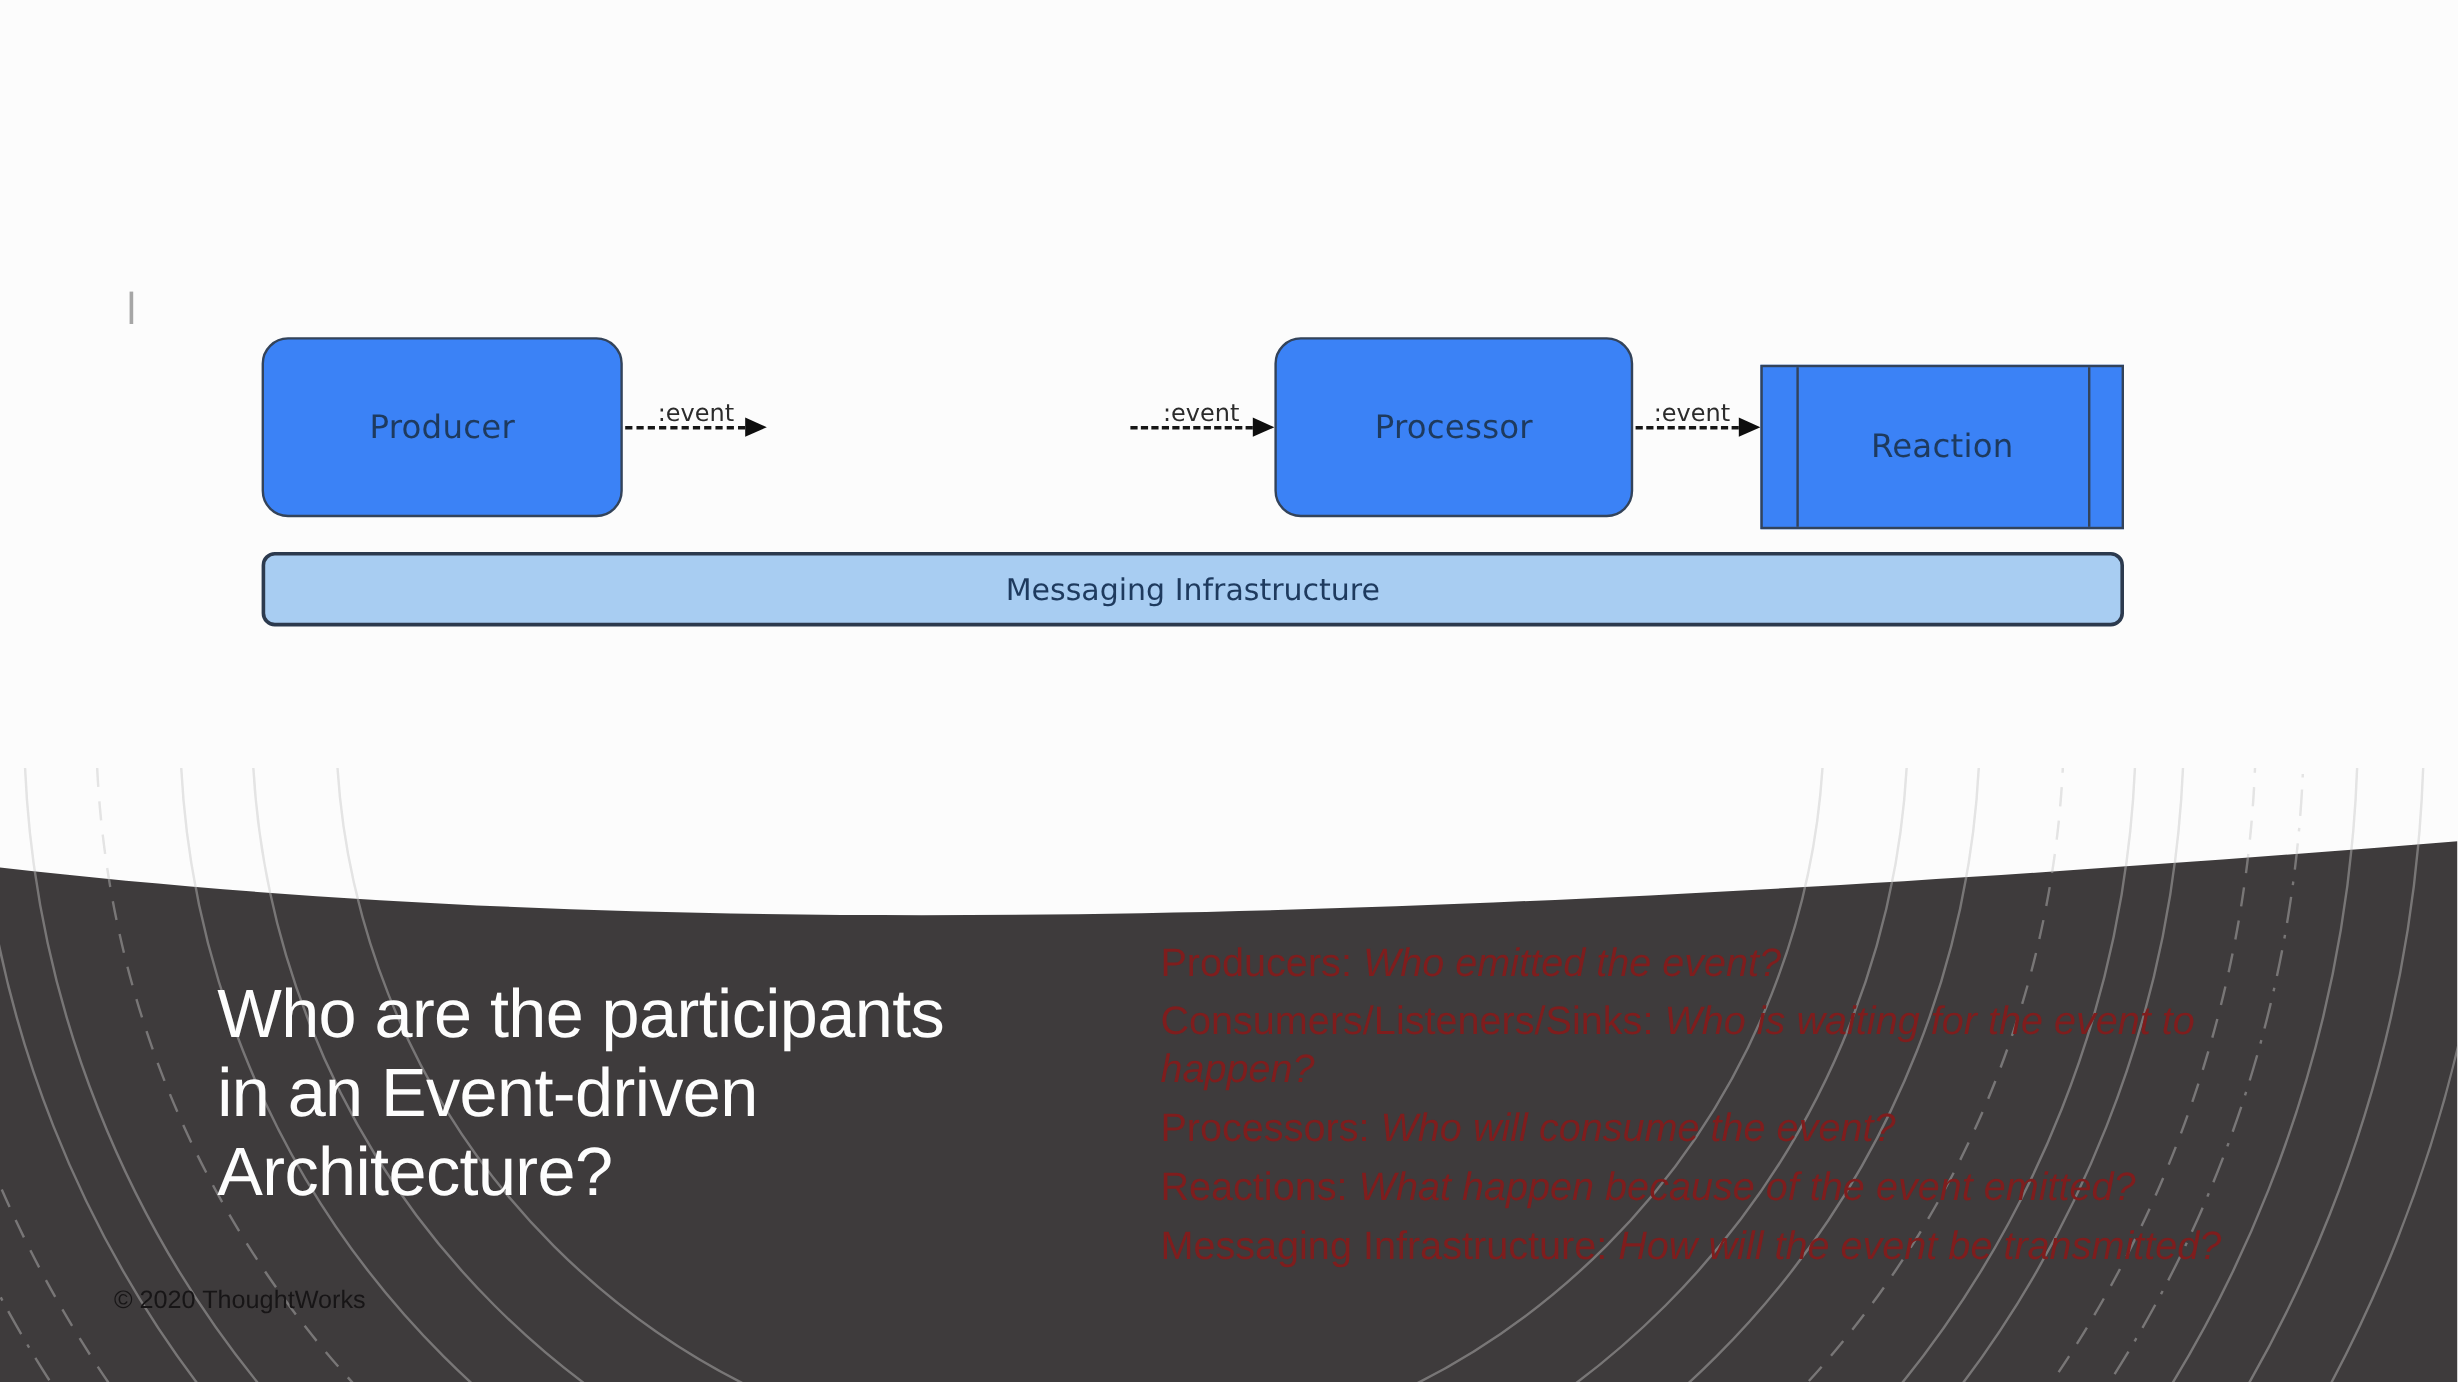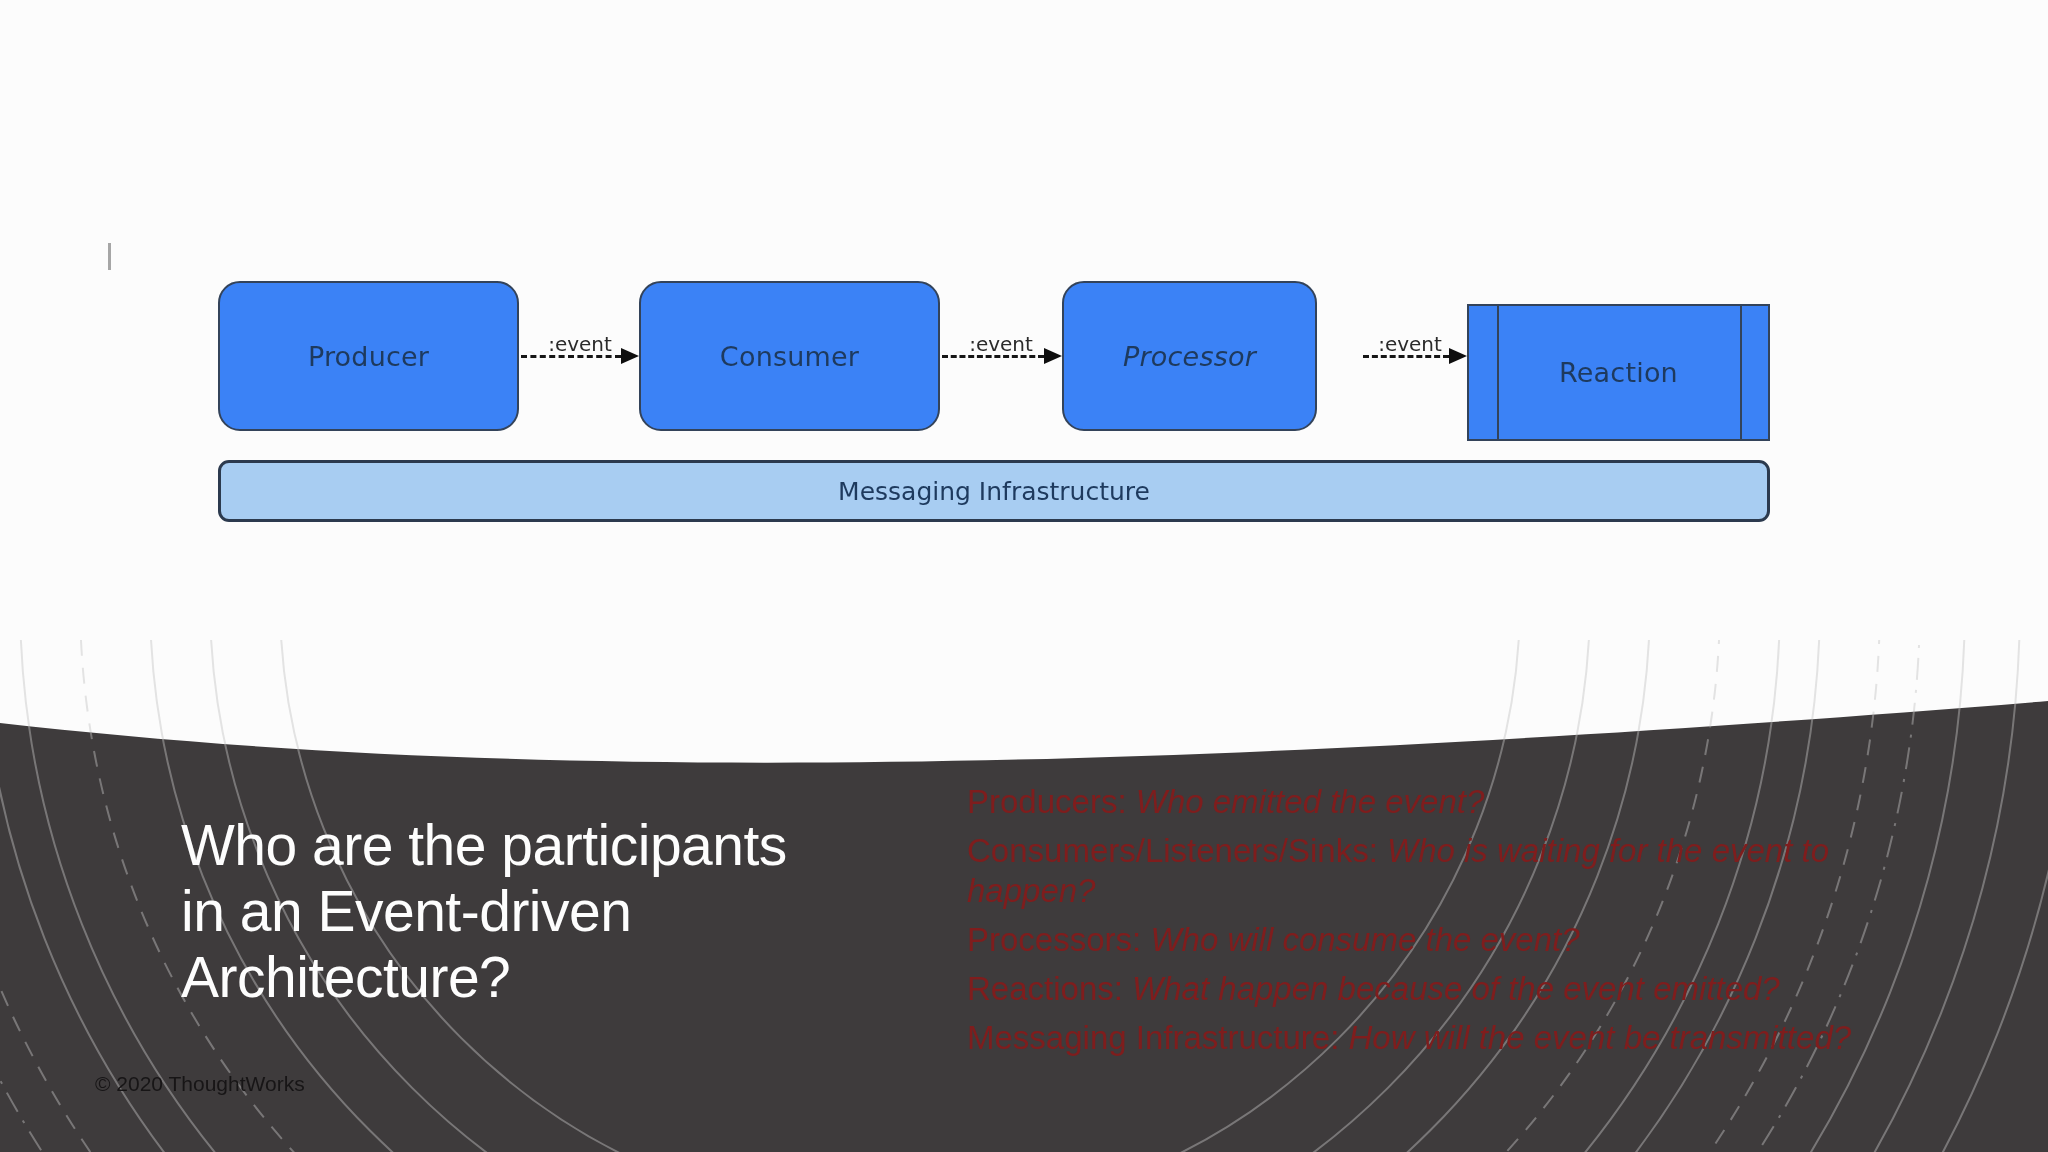--- a/index.html
+++ b/index.html
@@ -97,28 +97,25 @@
 
     <div class="cursor-mark"></div>
 
     <div class="node" style="left:218px;">
       <span>Producer</span>
     </div>
 
     <div class="edge" style="left:521px;width:100px;"></div>
     <div class="edge-label" style="left:505px;width:150px;">:event</div>
 
-    <div class="node" style="left:639px;">
-      <span>Consumer</span>
-    </div>
 
     <div class="edge" style="left:942px;width:102px;"></div>
     <div class="edge-label" style="left:926px;width:150px;">:event</div>
 
-    <div class="node" style="left:1062px;width:255px;font-style:italic;">
+    <div class="node" style="left:1062px;width:299px;">
       <span>Processor</span>
     </div>
 
     <div class="edge" style="left:1363px;width:86px;"></div>
     <div class="edge-label" style="left:1340px;width:140px;">:event</div>
 
     <div class="node square" style="left:1467px;">
       <span class="sideline l"></span>
       <span class="sideline r"></span>
       <span>Reaction</span>

